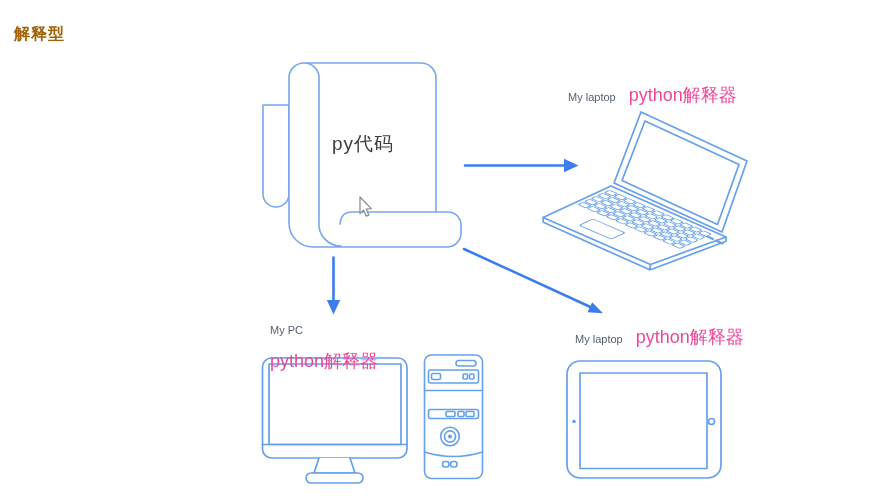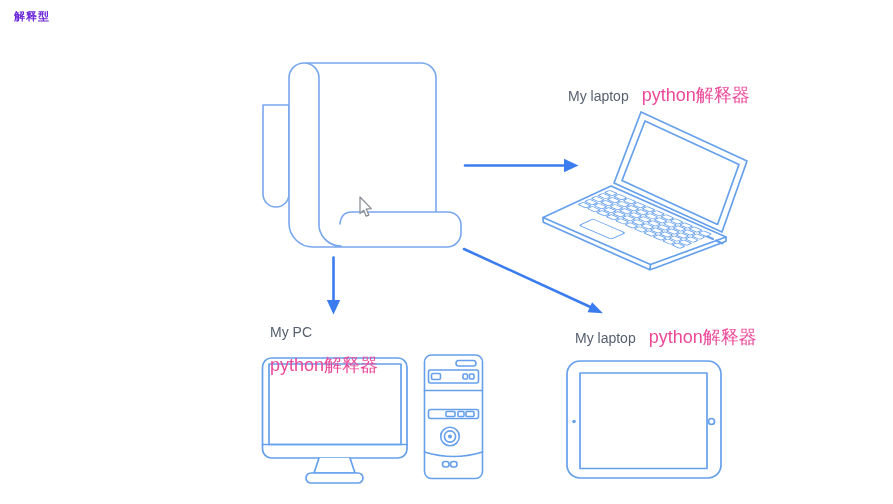--- a/index.html
+++ b/index.html
@@ -2,26 +2,26 @@
 <html><head>
 <meta charset="utf-8">
 <style>
   html,body{margin:0;padding:0;background:#ffffff;}
   #stage{
     position:relative;width:893px;height:504px;background:#ffffff;overflow:hidden;
     font-family:"Liberation Sans","DejaVu Sans",sans-serif;
   }
   .abs{position:absolute;}
   #title{
-    left:14px;top:9px;font-size:11px;font-weight:700;color:#6d28d9;letter-spacing:1px;
+    left:14px;top:24px;font-size:16px;font-weight:700;color:#a16207;letter-spacing:1px;
   }
   .label-row{
     display:flex;align-items:baseline;gap:13px;white-space:nowrap;
   }
-  .dev-name{font-size:14px;color:#57606e;font-weight:400;}
+  .dev-name{font-size:11px;color:#57606e;font-weight:400;}
   .interp{font-size:18px;color:#ec4899;font-weight:400;}
   #scroll-label{
     left:289px;top:131px;width:148px;text-align:center;
     font-size:19px;color:#3a3d42;letter-spacing:1px;
   }
   #lbl-laptop{left:568px;top:83px;}
   #lbl-pc{left:270px;top:324px;flex-direction:column;}
   #lbl-tablet{left:575px;top:325px;}
   #watermark{
     left:684px;top:473px;font-size:17px;color:#c6cad0;letter-spacing:0.5px;white-space:nowrap;
@@ -169,20 +169,21 @@
     <g fill="none" stroke-width="1.7" stroke-linecap="round" stroke-linejoin="round" stroke="#66a0ec">
       <rect x="567" y="361" width="154" height="117" rx="13" fill="#ffffff"></rect>
       <rect x="580" y="373" width="127" height="95.5" fill="#ffffff"></rect>
       <circle cx="574" cy="421.5" r="1.8" stroke="none" fill="#66a0ec"></circle>
       <circle cx="711.5" cy="421.5" r="3"></circle>
     </g>
   </svg>
 
   <div id="title" class="abs">解释型</div>
 
+  <div id="scroll-label" class="abs">py代码</div>
 
   <div id="lbl-laptop" class="abs label-row">
     <span class="dev-name">My laptop</span>
     <span class="interp">python解释器</span>
   </div>
 
   <div id="lbl-pc" class="abs label-row">
     <span class="dev-name">My PC</span>
     <span class="interp">python解释器</span>
   </div>

